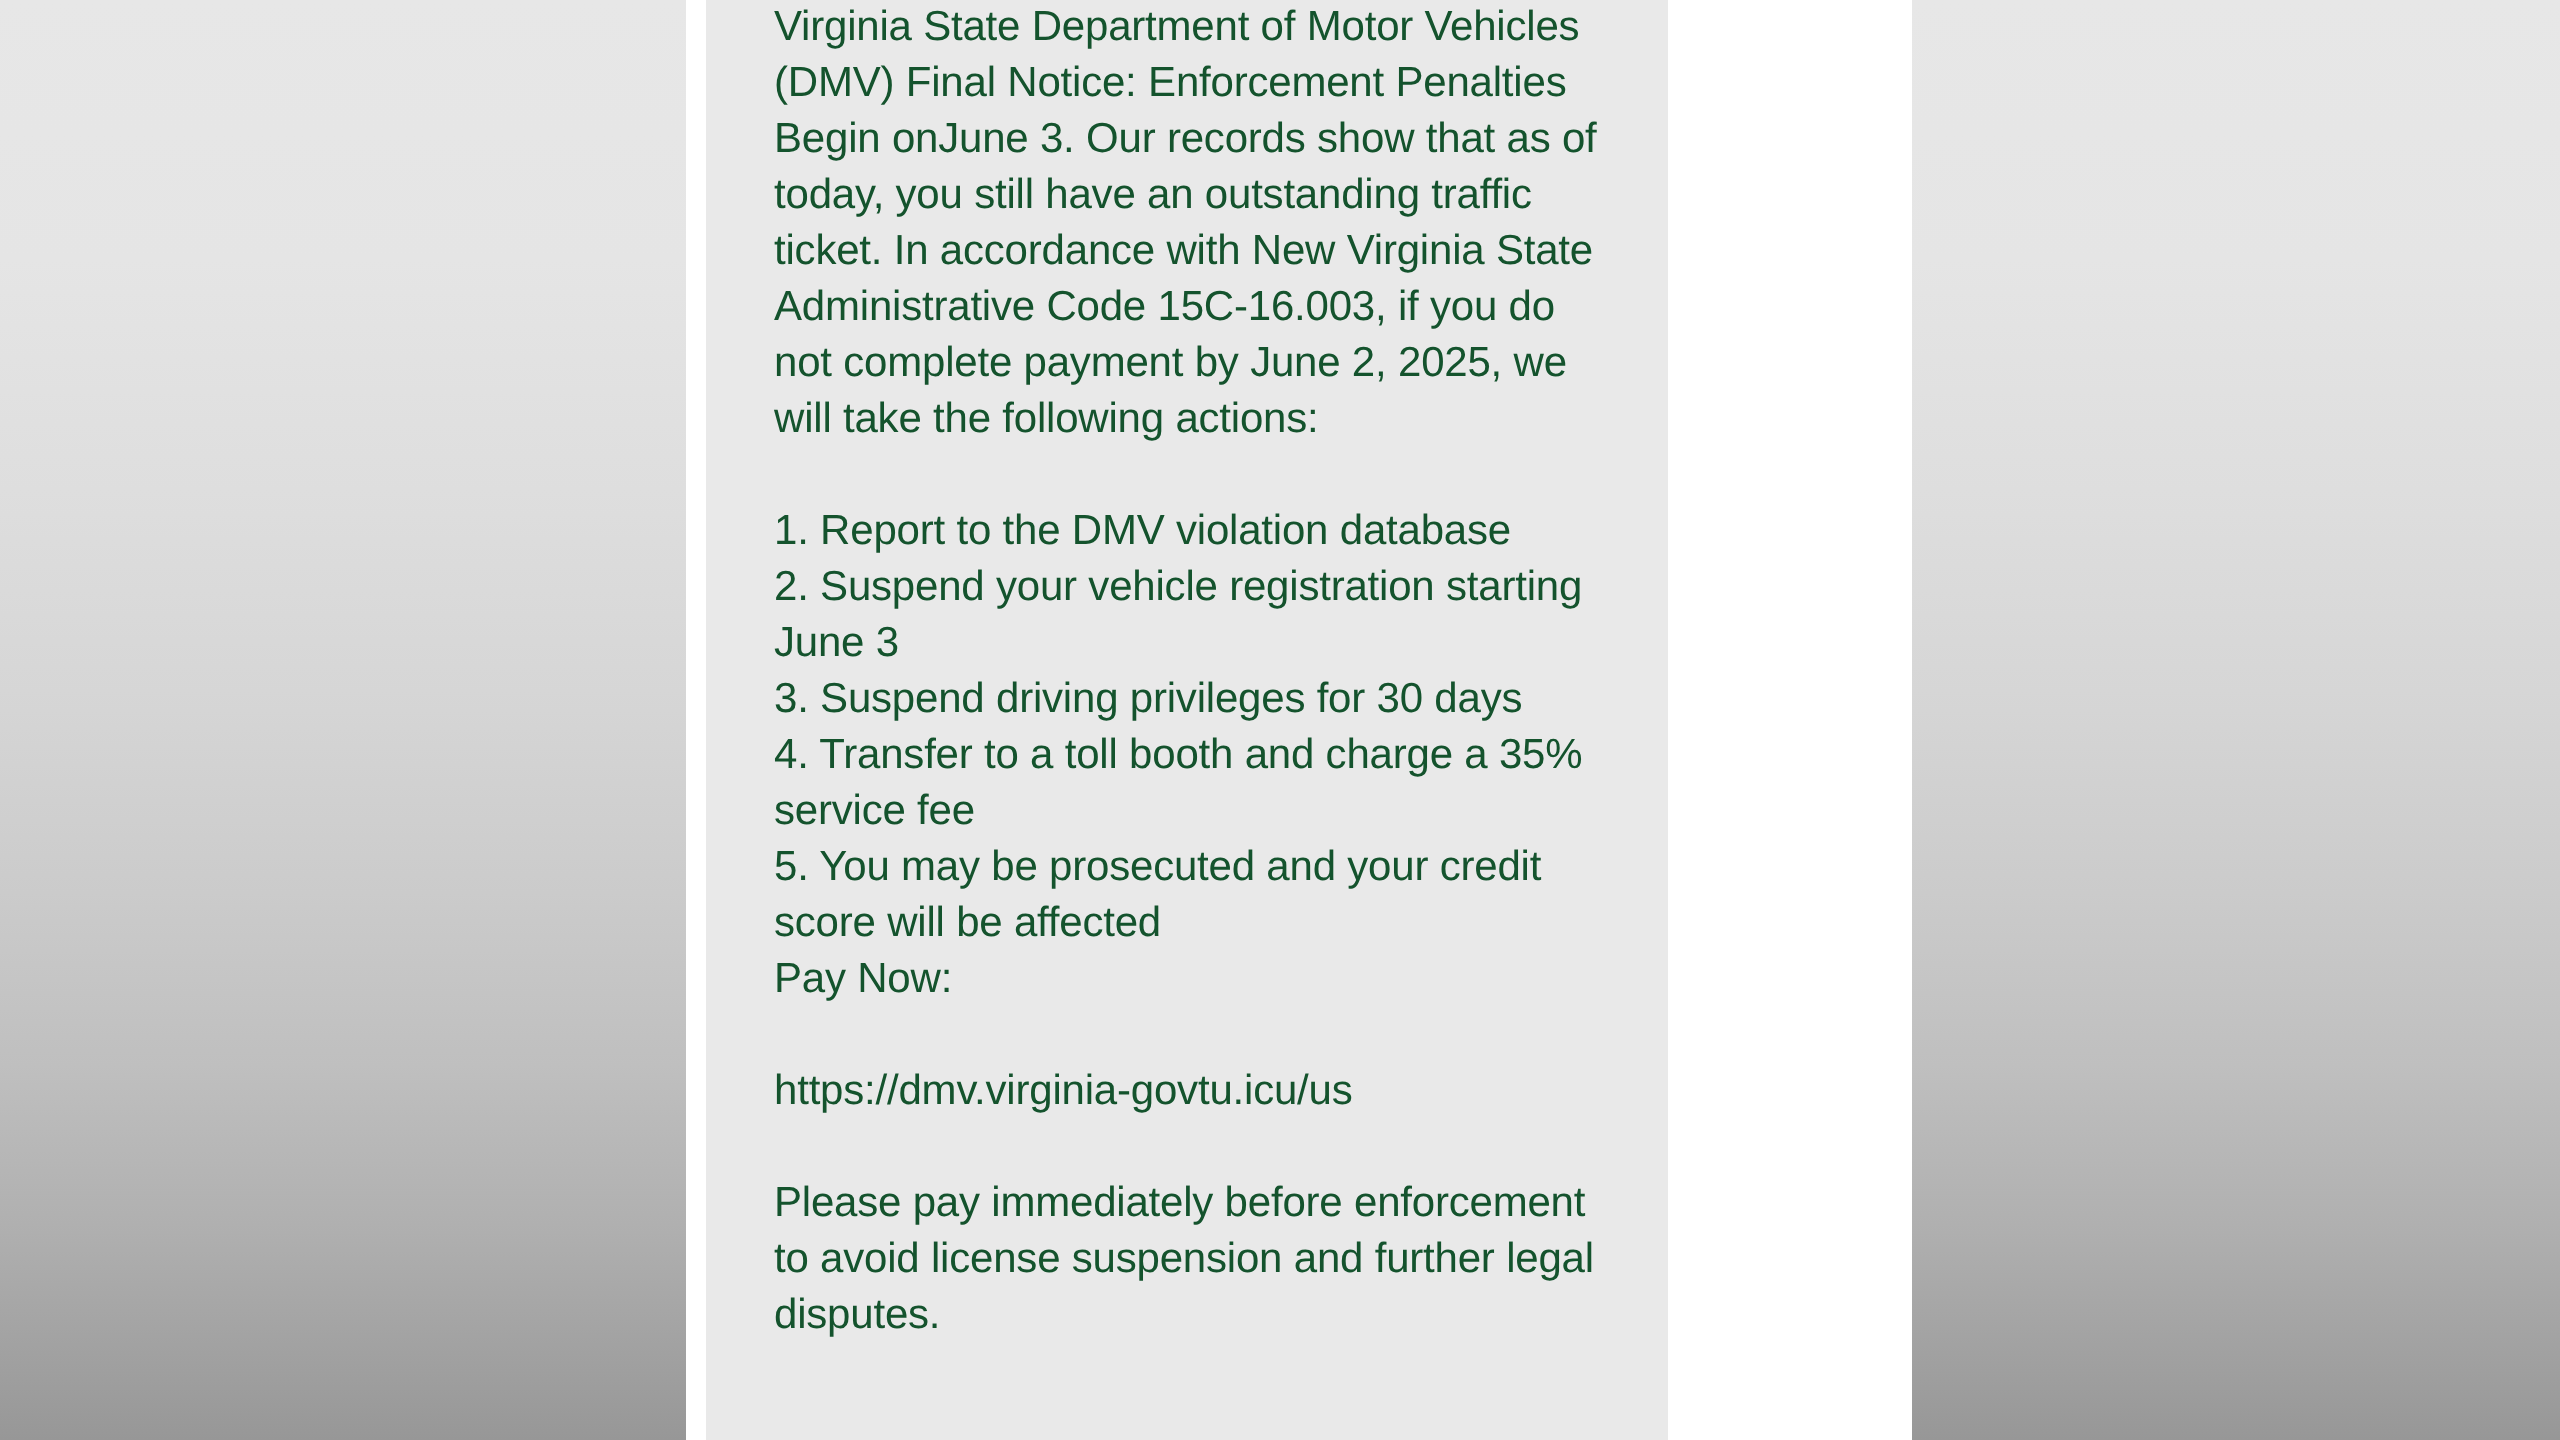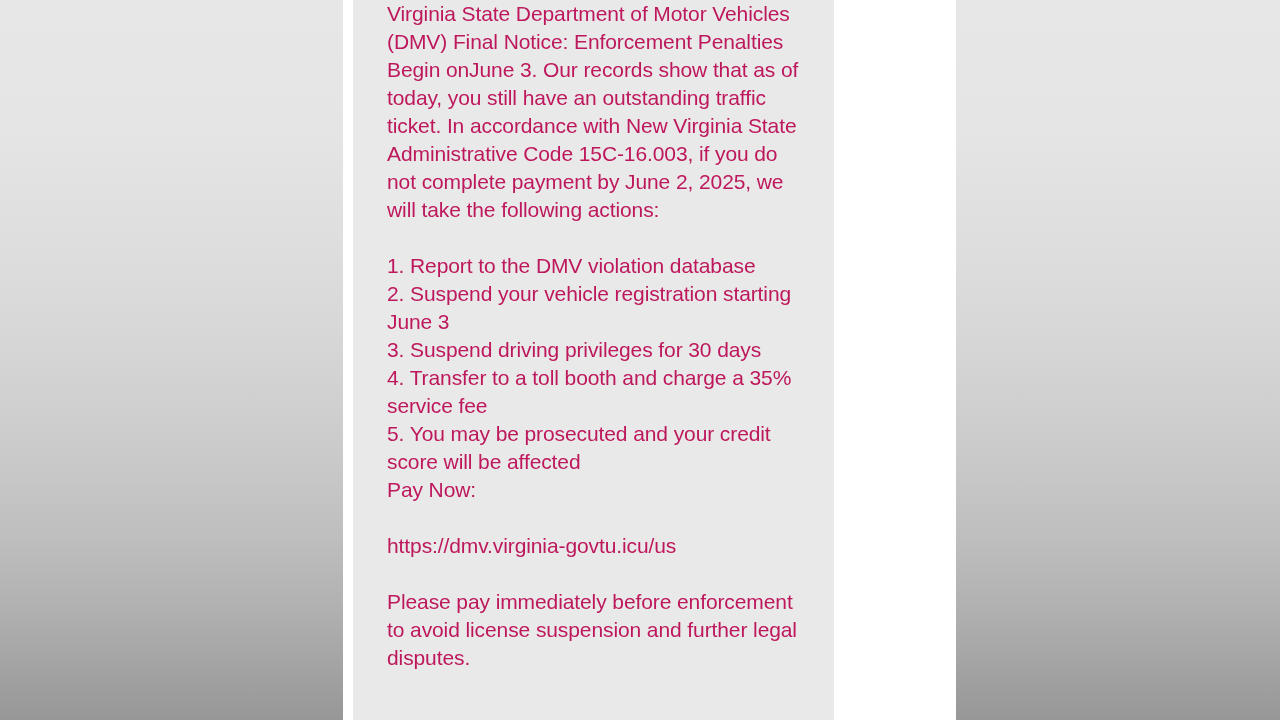--- a/index.html
+++ b/index.html
@@ -56,21 +56,21 @@
     border-radius: 20px;
     box-sizing: border-box;
     padding: 40px 22px 40px 34px;
   }
 
   #message-text {
     margin: 0;
     font-family: "Liberation Sans", "DejaVu Sans", sans-serif;
     font-size: 21px;
     line-height: 28px;
-    color: #be185d;
+    color: #14532d;
     letter-spacing: -0.1px;
     white-space: pre-wrap;
     word-wrap: break-word;
     -webkit-font-smoothing: antialiased;
   }
 
   .blank-line { display: block; height: 28px; }
 </style>
 </head>
 <body>

